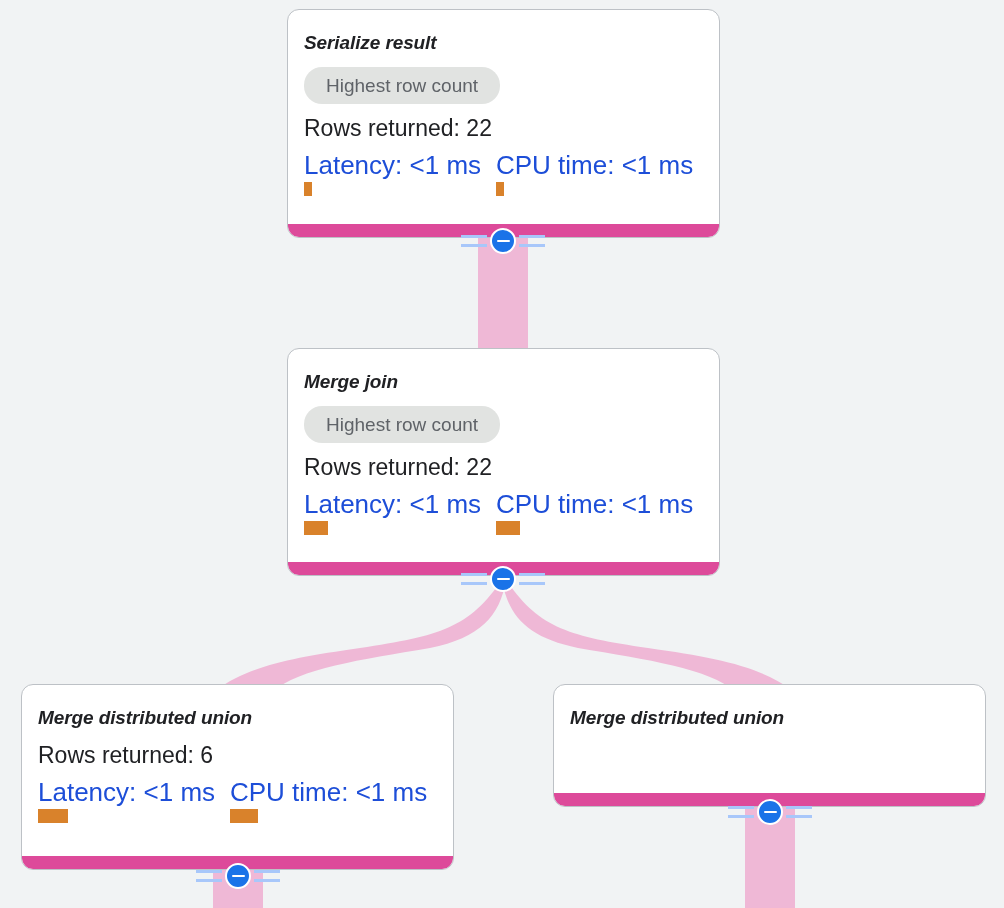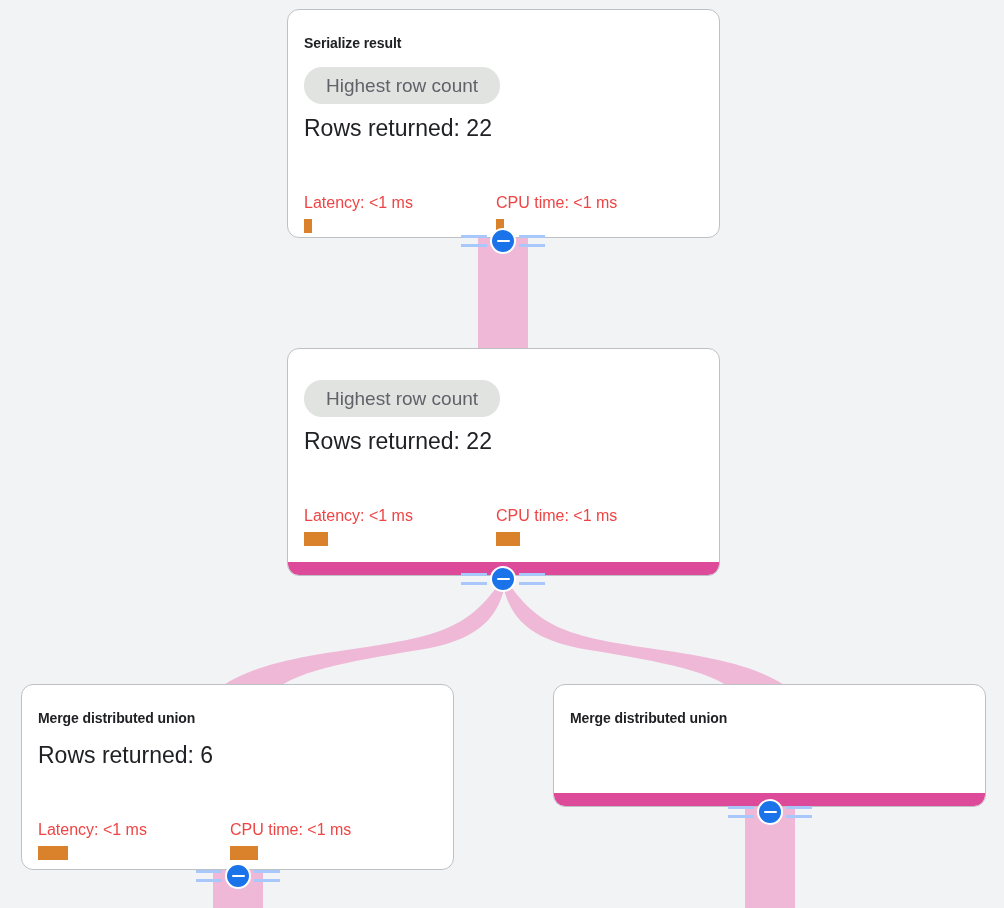--- a/index.html
+++ b/index.html
@@ -37,26 +37,27 @@
     border-radius: 12px;
     overflow: hidden;
     display: flex;
     flex-direction: column;
   }
   .node-body {
     flex: 1 1 auto;
     padding: 20px 16px 10px 16px;
   }
   .node-title {
-    font-size: 14px;
+    font-size: 19px;
     font-weight: bold;
     color: #202124;
     line-height: 26px;
     letter-spacing: -0.1px;
     white-space: nowrap;
+    font-style: italic;
   }
   .badge {
     display: inline-block;
     margin-top: 11px;
     padding: 7px 22px;
     border-radius: 18px;
     background: #E1E3E1;
     color: #5F6368;
     font-size: 19px;
     line-height: 23px;
@@ -71,25 +72,24 @@
   }
   .metrics {
     display: flex;
     margin-top: 14px;
   }
   .metric {
     width: 192px;
     flex: 0 0 auto;
   }
   .metric-label {
-    font-size: 16px;
+    font-size: 26px;
     line-height: 23px;
-    color: #ef4444;
-    white-space: nowrap;
-    margin-top: 37px;
+    color: #1d4ed8;
+    white-space: nowrap;
   }
   .metric-bar {
     margin-top: 5px;
     background: #D9822B;
     height: 14px;
   }
   .node-footer {
     flex: 0 0 auto;
     height: 13px;
     background: #DD4A9A;
@@ -197,20 +197,21 @@
       <i class="l1" style="background: rgb(168, 199, 250);"></i>
         <i class="l2" style="background: rgb(168, 199, 250);"></i>
         <i class="r1" style="background: rgb(168, 199, 250);"></i>
         <i class="r2" style="background: rgb(168, 199, 250);"></i>
     </div>
     <div class="toggle-knob" style="background: rgb(26, 115, 232);"></div>
   </div>
 
   <div class="node" style="left: 287px; top: 348px; width: 433px; height: 228px; background: rgb(255, 255, 255); border-color: rgb(189, 193, 198);">
     <div class="node-body">
+      <div class="node-title">Merge join</div>
       <div class="badge" style="background: rgb(225, 227, 225); color: rgb(95, 99, 104);">Highest row count</div>
       <div class="rows-line">Rows returned: 22</div>
       <div class="metrics">
         <div class="metric">
           <div class="metric-label">Latency: &lt;1 ms</div>
           <div class="metric-bar" style="width: 24px; background: rgb(217, 130, 43);"></div>
         </div>
         <div class="metric">
           <div class="metric-label">CPU time: &lt;1 ms</div>
           <div class="metric-bar" style="width: 24px; background: rgb(217, 130, 43);"></div>

